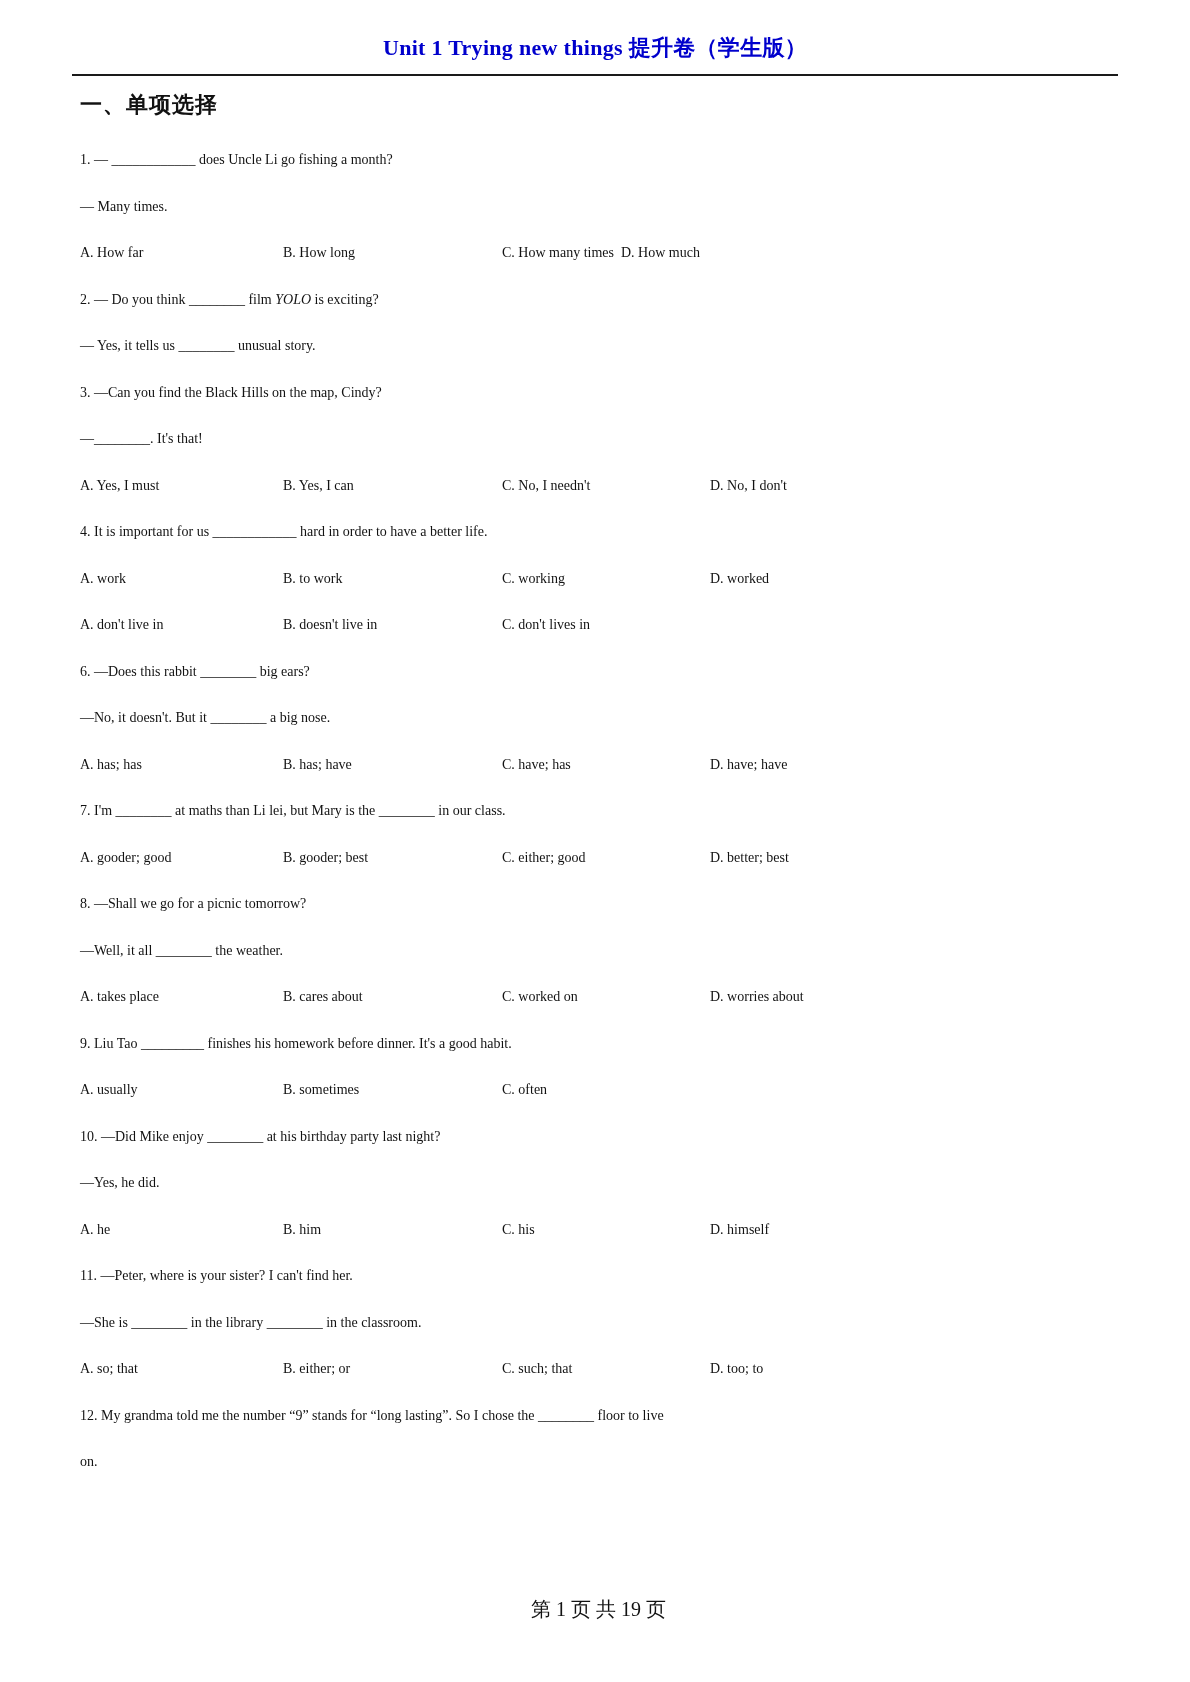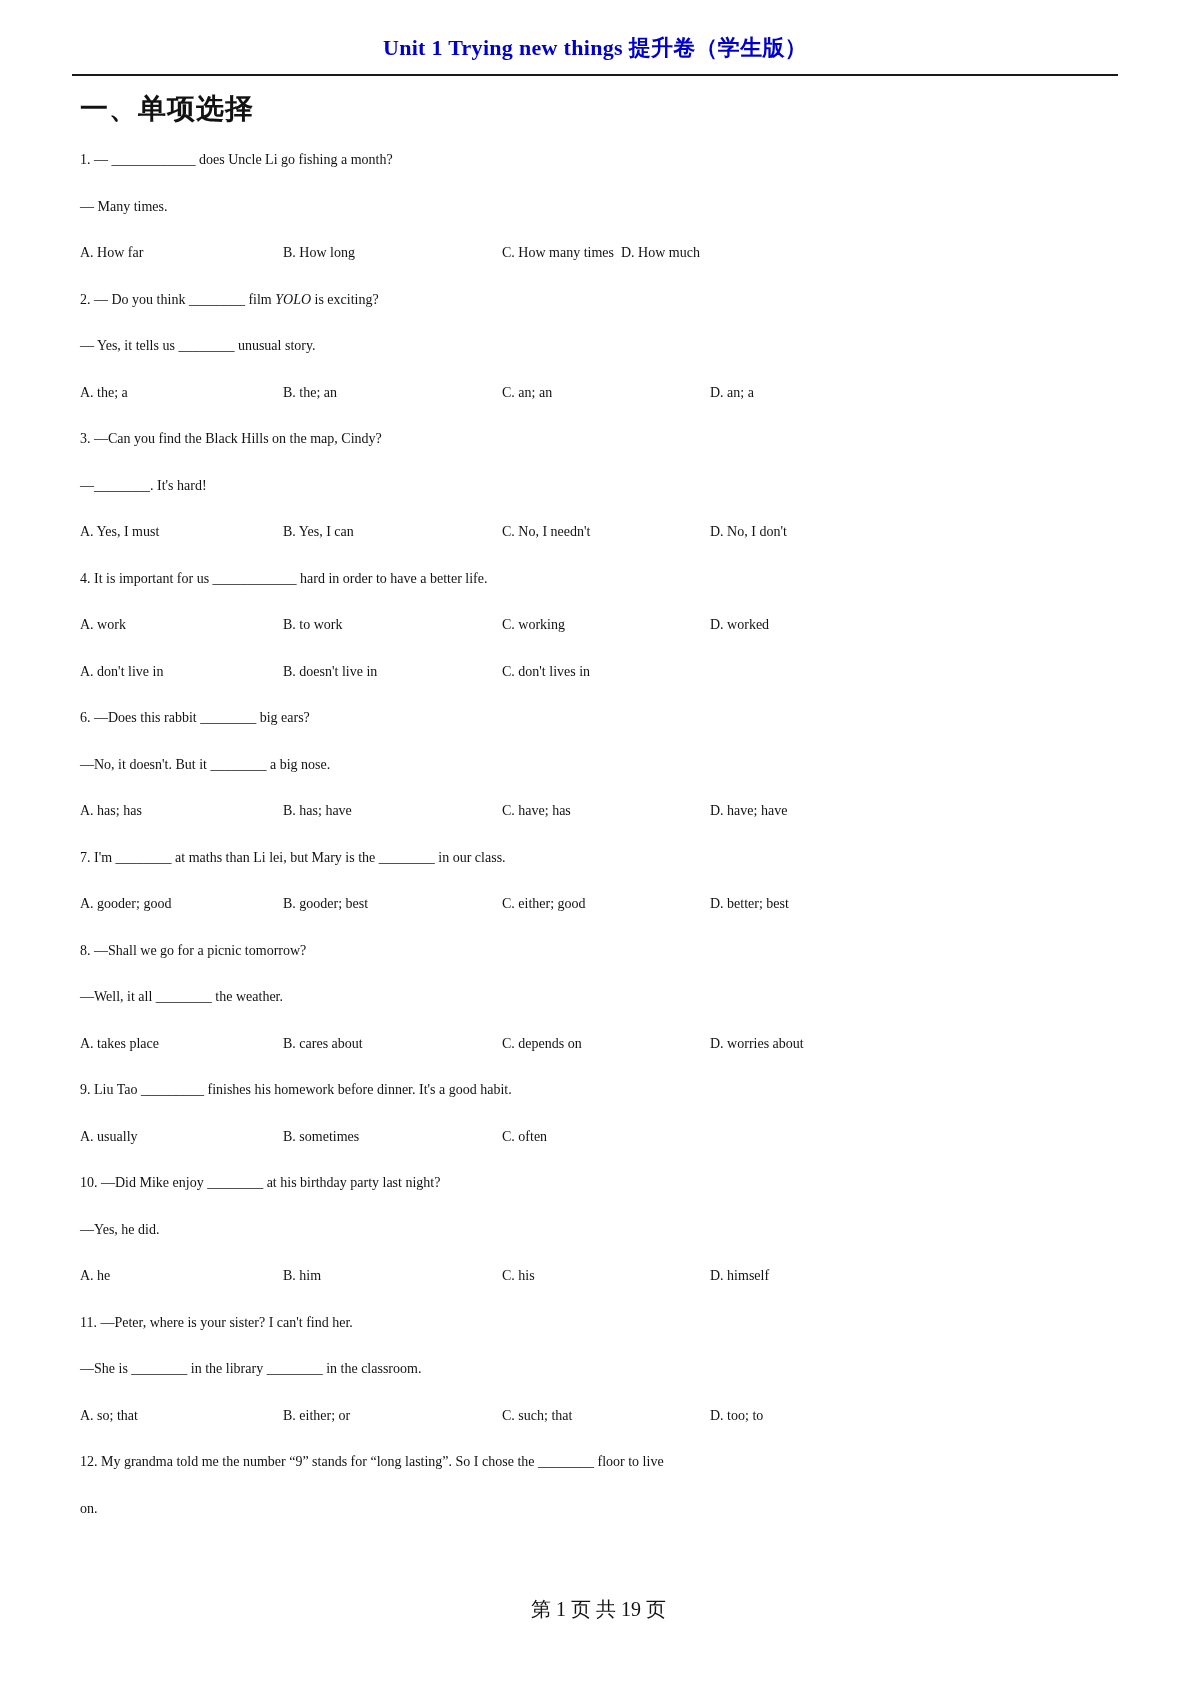--- a/index.html
+++ b/index.html
@@ -17,21 +17,21 @@
     font-size:22px;font-weight:bold;
     letter-spacing:0.3px;
   }
   .rule{
     position:absolute;top:74px;left:72px;
     width:1046px;height:0;
     border-top:2px solid #1a1a1a;
   }
   .heading{
     position:absolute;top:90px;left:80px;
-    font-size:28px;font-weight:bold;
+    font-size:22px;font-weight:bold;
     letter-spacing:1px;
   }
   .questions{
     position:absolute;top:137px;left:80px;
     width:1030px;
     font-size:14px;
   }
   .qline{
     line-height:46.5px;height:46.5px;
     white-space:pre;
@@ -60,35 +60,34 @@
 <div class="page" style="color: rgb(18, 18, 18);">
   <div class="title" style="color: rgb(0, 0, 204);">Unit 1 Trying new things 提升卷（学生版）</div>
   <div class="rule"></div>
   <div class="heading">一、单项选择</div>
   <div class="questions" id="questions">
       <div class="qline"><span>1. — ____________ does Uncle Li go fishing a month?</span></div>
       <div class="qline"><span>— Many times.</span></div>
       <div class="qopts merged"><span>A. How far</span><span>B. How long</span><span><span>C. How many times</span>  <span>D. How much</span></span></div>
       <div class="qline"><span>2. — Do you think ________ film </span><span style="font-style: italic;">YOLO</span><span> is exciting?</span></div>
       <div class="qline"><span>— Yes, it tells us ________ unusual story.</span></div>
-      <div class="qopts"><span>A. the; a</span><span>B. the; an</span><span>C. an; an</span><span>D. an; a</span></div>
       <div class="qline"><span>3. —Can you find the Black Hills on the map, Cindy?</span></div>
-      <div class="qline"><span>—________. It's hard!</span></div>
+      <div class="qline"><span>—________. It's that!</span></div>
       <div class="qopts"><span>A. Yes, I must</span><span>B. Yes, I can</span><span>C. No, I needn't</span><span>D. No, I don't</span></div>
       <div class="qline"><span>4. It is important for us ____________ hard in order to have a better life.</span></div>
       <div class="qopts"><span>A. work</span><span>B. to work</span><span>C. working</span><span>D. worked</span></div>
       <div class="qopts"><span>A. don't live in</span><span>B. doesn't live in</span><span>C. don't lives in</span></div>
       <div class="qline"><span>6. —Does this rabbit ________ big ears?</span></div>
       <div class="qline"><span>—No, it doesn't. But it ________ a big nose.</span></div>
       <div class="qopts"><span>A. has; has</span><span>B. has; have</span><span>C. have; has</span><span>D. have; have</span></div>
       <div class="qline"><span>7. I'm ________ at maths than Li lei, but Mary is the ________ in our class.</span></div>
       <div class="qopts"><span>A. gooder; good</span><span>B. gooder; best</span><span>C. either; good</span><span>D. better; best</span></div>
       <div class="qline"><span>8. —Shall we go for a picnic tomorrow?</span></div>
       <div class="qline"><span>—Well, it all ________ the weather.</span></div>
-      <div class="qopts"><span>A. takes place</span><span>B. cares about</span><span>C. depends on</span><span>D. worries about</span></div>
+      <div class="qopts"><span>A. takes place</span><span>B. cares about</span><span>C. worked on</span><span>D. worries about</span></div>
       <div class="qline"><span>9. Liu Tao _________ finishes his homework before dinner. It's a good habit.</span></div>
       <div class="qopts"><span>A. usually</span><span>B. sometimes</span><span>C. often</span></div>
       <div class="qline"><span>10. —Did Mike enjoy ________ at his birthday party last night?</span></div>
       <div class="qline"><span>—Yes, he did.</span></div>
       <div class="qopts"><span>A. he</span><span>B. him</span><span>C. his</span><span>D. himself</span></div>
       <div class="qline"><span>11. —Peter, where is your sister? I can't find her.</span></div>
       <div class="qline"><span>—She is ________ in the library ________ in the classroom.</span></div>
       <div class="qopts"><span>A. so; that</span><span>B. either; or</span><span>C. such; that</span><span>D. too; to</span></div>
       <div class="qline"><span>12. My grandma told me the number “9” stands for “long lasting”. So I chose the ________ floor to live</span></div>
       <div class="qline"><span>on.</span></div>

